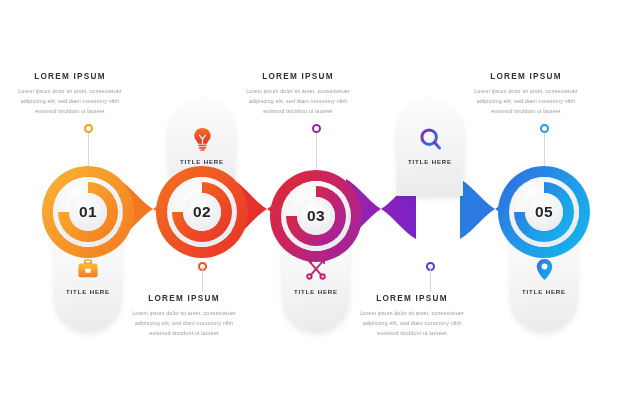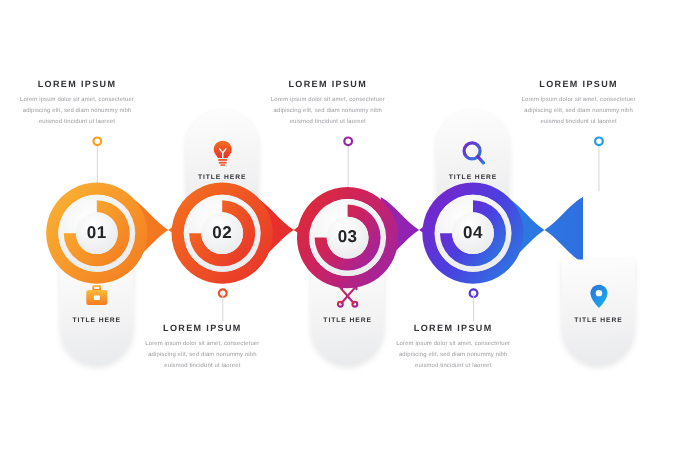--- a/index.html
+++ b/index.html
@@ -263,65 +263,65 @@
               <stop offset="1" stop-color="#2a7de1"></stop>
             </linearGradient>
           </defs>
         <circle cx="9.6" cy="9.6" r="7.6" fill="none" stroke="url(#ic4)" stroke-width="3.1"></circle>
         <line x1="15.2" y1="15.2" x2="20.4" y2="21" stroke="url(#ic4)" stroke-width="3.1" stroke-linecap="round"></line>
       </svg>
     </span>
     <span class="cap">TITLE HERE</span>
   </div>
 
-  <div class="node" style="left:382px;top:164px;">
+
+  <div class="dot" style="left:426px;top:262px;border-color:#5b32d8;"></div>
+  <div class="stem" style="left:430px;top:266px;height:26px;"></div>
+  <div class="tblock" style="left:347px;top:294px;">
+    <p class="head">LOREM IPSUM</p>
+    <p class="body">Lorem ipsum dolor sit amet, consectetuer adipiscing elit, sed diam nonummy nibh euismod tincidunt ut laoreet</p>
+  </div>
+
+  <div class="tblock" style="left:461px;top:72px;">
+    <p class="head">LOREM IPSUM</p>
+    <p class="body">Lorem ipsum dolor sit amet, consectetuer adipiscing elit, sed diam nonummy nibh euismod tincidunt ut laoreet</p>
+  </div>
+  <div class="stem" style="left:544px;top:128px;height:46px;"></div>
+  <div class="dot" style="left:540px;top:124px;border-color:#1f9de8;"></div>
+
+  <div class="card below" style="left:511px;top:236px;">
+    <span class="ico">
+      <svg width="17" height="23" viewBox="0 0 18 24">
+        <defs>
+            <linearGradient id="ic5" x1="0" y1="0" x2="1" y2="1">
+          <stop offset="0" stop-color="#2f6fe0"></stop>
+              <stop offset="1" stop-color="#14b5ef"></stop>
+            </linearGradient>
+          </defs>
+        <path d="M9,0.8 C13.6,0.8 17.2,4.4 17.2,9 C17.2,15 9,23.2 9,23.2 C9,23.2 0.8,15 0.8,9 C0.8,4.4 4.4,0.8 9,0.8 Z" fill="url(#ic5)"></path>
+        <circle cx="9" cy="8.8" r="3.1" fill="#fff"></circle>
+      </svg>
+    </span>
+    <span class="cap">TITLE HERE</span>
+  </div>
+
+  <div class="node" style="left:496px;top:164px;">
     <svg width="96" height="96" viewBox="0 0 96 96">
       <defs>
-        <linearGradient id="g4a" x1="0" y1="0.15" x2="1" y2="0.9">
-          <stop offset="0" stop-color="#7b23c9"></stop>
-            <stop offset="0.5" stop-color="#4b3fe0"></stop>
-          <stop offset="1" stop-color="#2a7de1"></stop>
-        </linearGradient>
-        <radialGradient id="w4" cx="0.4" cy="0.32" r="0.8">
+        <linearGradient id="g5a" x1="0" y1="0.15" x2="1" y2="0.9">
+          <stop offset="0" stop-color="#2f6fe0"></stop>
+            <stop offset="0.55" stop-color="#1f9de8"></stop>
+          <stop offset="1" stop-color="#14b5ef"></stop>
+        </linearGradient>
+        <radialGradient id="w5" cx="0.4" cy="0.32" r="0.8">
           <stop offset="0" stop-color="#ffffff"></stop>
             <stop offset="1" stop-color="#e8e9eb"></stop>
         </radialGradient>
       </defs>
-      <path d="M48,2 A46,46 0 1,1 47.9,2 Z M48,13 A35,35 0 1,0 48.1,13 Z" fill="url(#g4a)" fill-rule="evenodd"></path>
-      <circle cx="48" cy="48" r="35" fill="url(#w4)"></circle>
-      <path d="M48,18 A30,30 0 1,1 18,48 L29,48 A19,19 0 1,0 48,29 Z" fill="url(#g4a)"></path>
-      <circle cx="48" cy="48" r="19" fill="url(#w4)"></circle>
+      <path d="M48,2 A46,46 0 1,1 47.9,2 Z M48,13 A35,35 0 1,0 48.1,13 Z" fill="url(#g5a)" fill-rule="evenodd"></path>
+      <circle cx="48" cy="48" r="35" fill="url(#w5)"></circle>
+      <path d="M48,18 A30,30 0 1,1 18,48 L29,48 A19,19 0 1,0 48,29 Z" fill="url(#g5a)"></path>
+      <circle cx="48" cy="48" r="19" fill="url(#w5)"></circle>
     </svg>
-    <span class="num">04</span>
-  </div>
-
-  <div class="dot" style="left:426px;top:262px;border-color:#5b32d8;"></div>
-  <div class="stem" style="left:430px;top:266px;height:26px;"></div>
-  <div class="tblock" style="left:347px;top:294px;">
-    <p class="head">LOREM IPSUM</p>
-    <p class="body">Lorem ipsum dolor sit amet, consectetuer adipiscing elit, sed diam nonummy nibh euismod tincidunt ut laoreet</p>
-  </div>
-
-  <div class="tblock" style="left:461px;top:72px;">
-    <p class="head">LOREM IPSUM</p>
-    <p class="body">Lorem ipsum dolor sit amet, consectetuer adipiscing elit, sed diam nonummy nibh euismod tincidunt ut laoreet</p>
-  </div>
-  <div class="stem" style="left:544px;top:128px;height:46px;"></div>
-  <div class="dot" style="left:540px;top:124px;border-color:#1f9de8;"></div>
-
-  <div class="card below" style="left:511px;top:236px;">
-    <span class="ico">
-      <svg width="17" height="23" viewBox="0 0 18 24">
-        <defs>
-            <linearGradient id="ic5" x1="0" y1="0" x2="1" y2="1">
-          <stop offset="0" stop-color="#2f6fe0"></stop>
-              <stop offset="1" stop-color="#14b5ef"></stop>
-            </linearGradient>
-          </defs>
-        <path d="M9,0.8 C13.6,0.8 17.2,4.4 17.2,9 C17.2,15 9,23.2 9,23.2 C9,23.2 0.8,15 0.8,9 C0.8,4.4 4.4,0.8 9,0.8 Z" fill="url(#ic5)"></path>
-        <circle cx="9" cy="8.8" r="3.1" fill="#fff"></circle>
-      </svg>
-    </span>
-    <span class="cap">TITLE HERE</span>
-  </div>
-
+    <span class="num">05</span>
+  </div>
 
 </div>
 
 </body></html>

